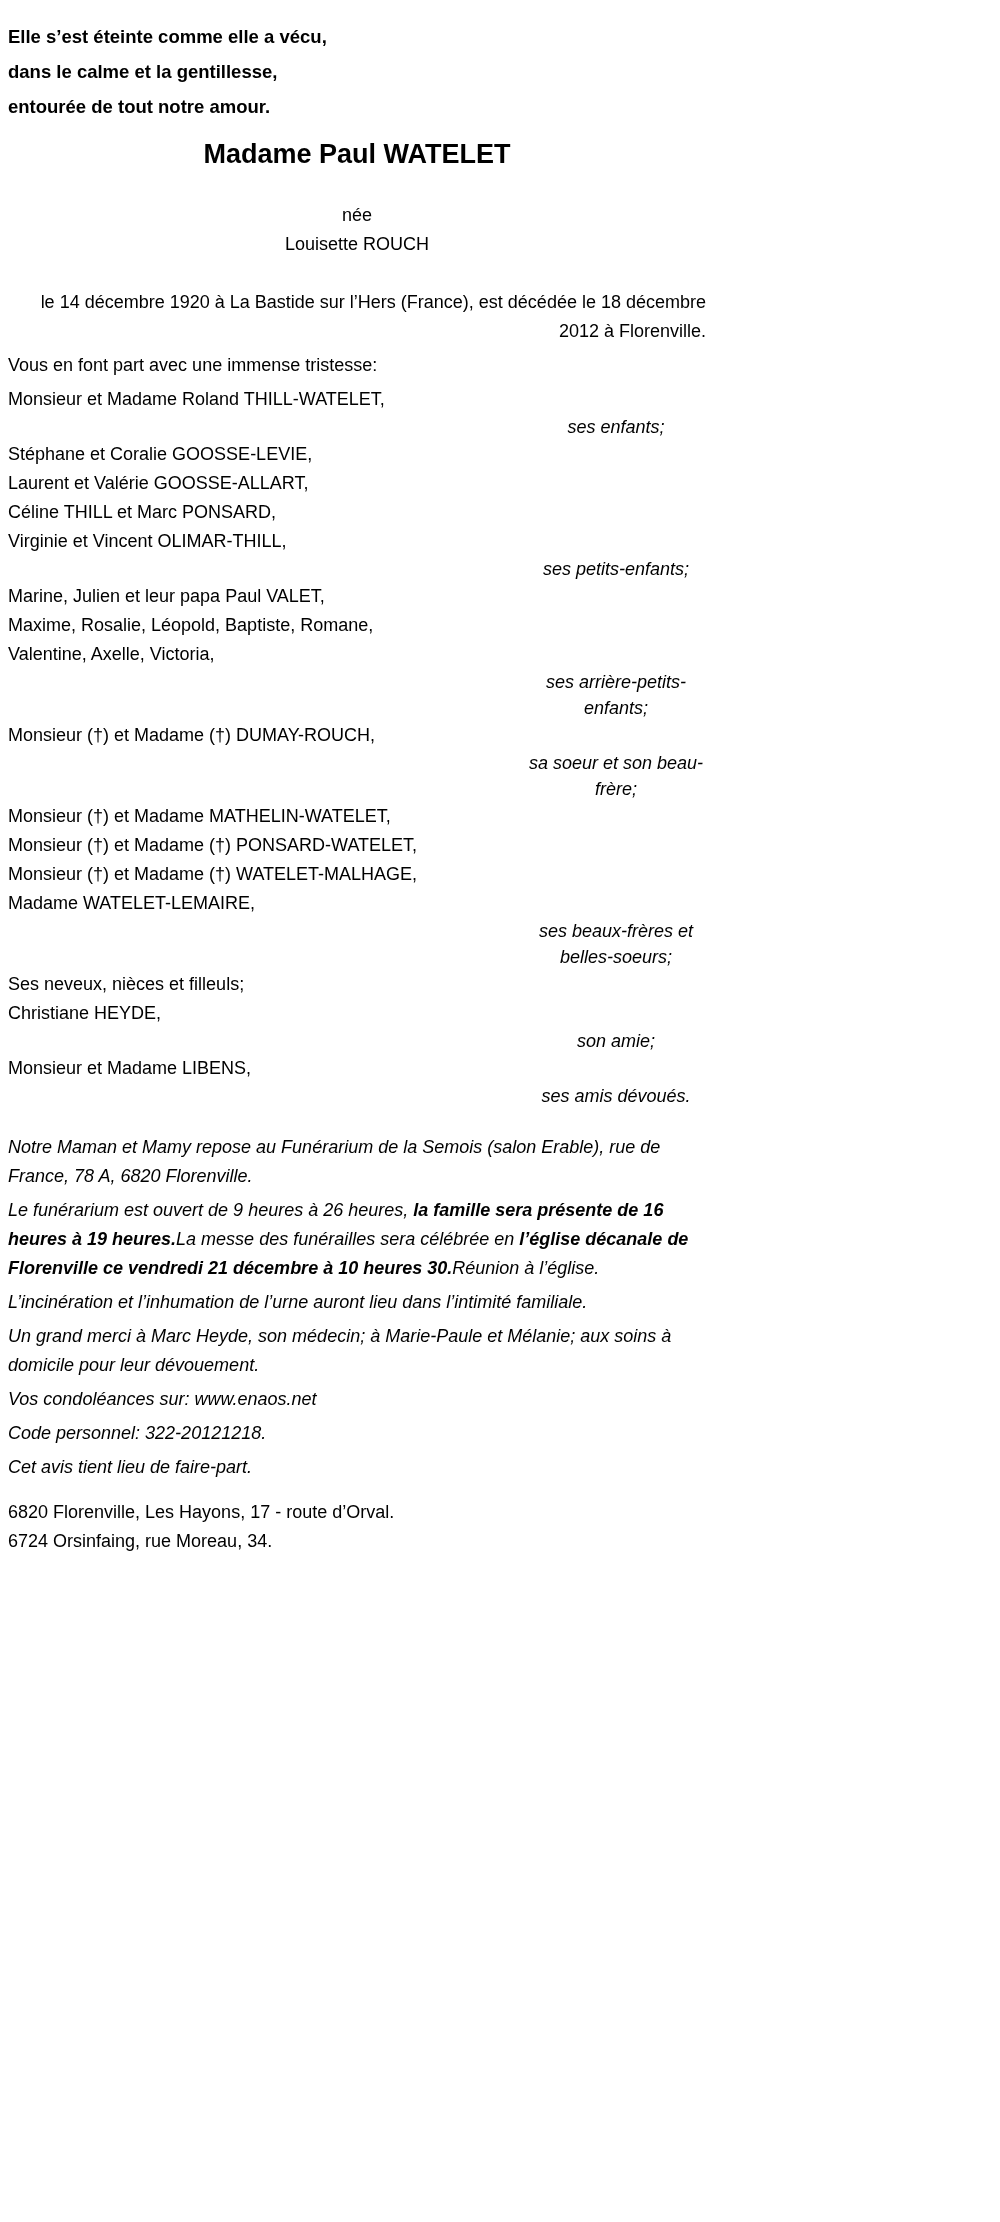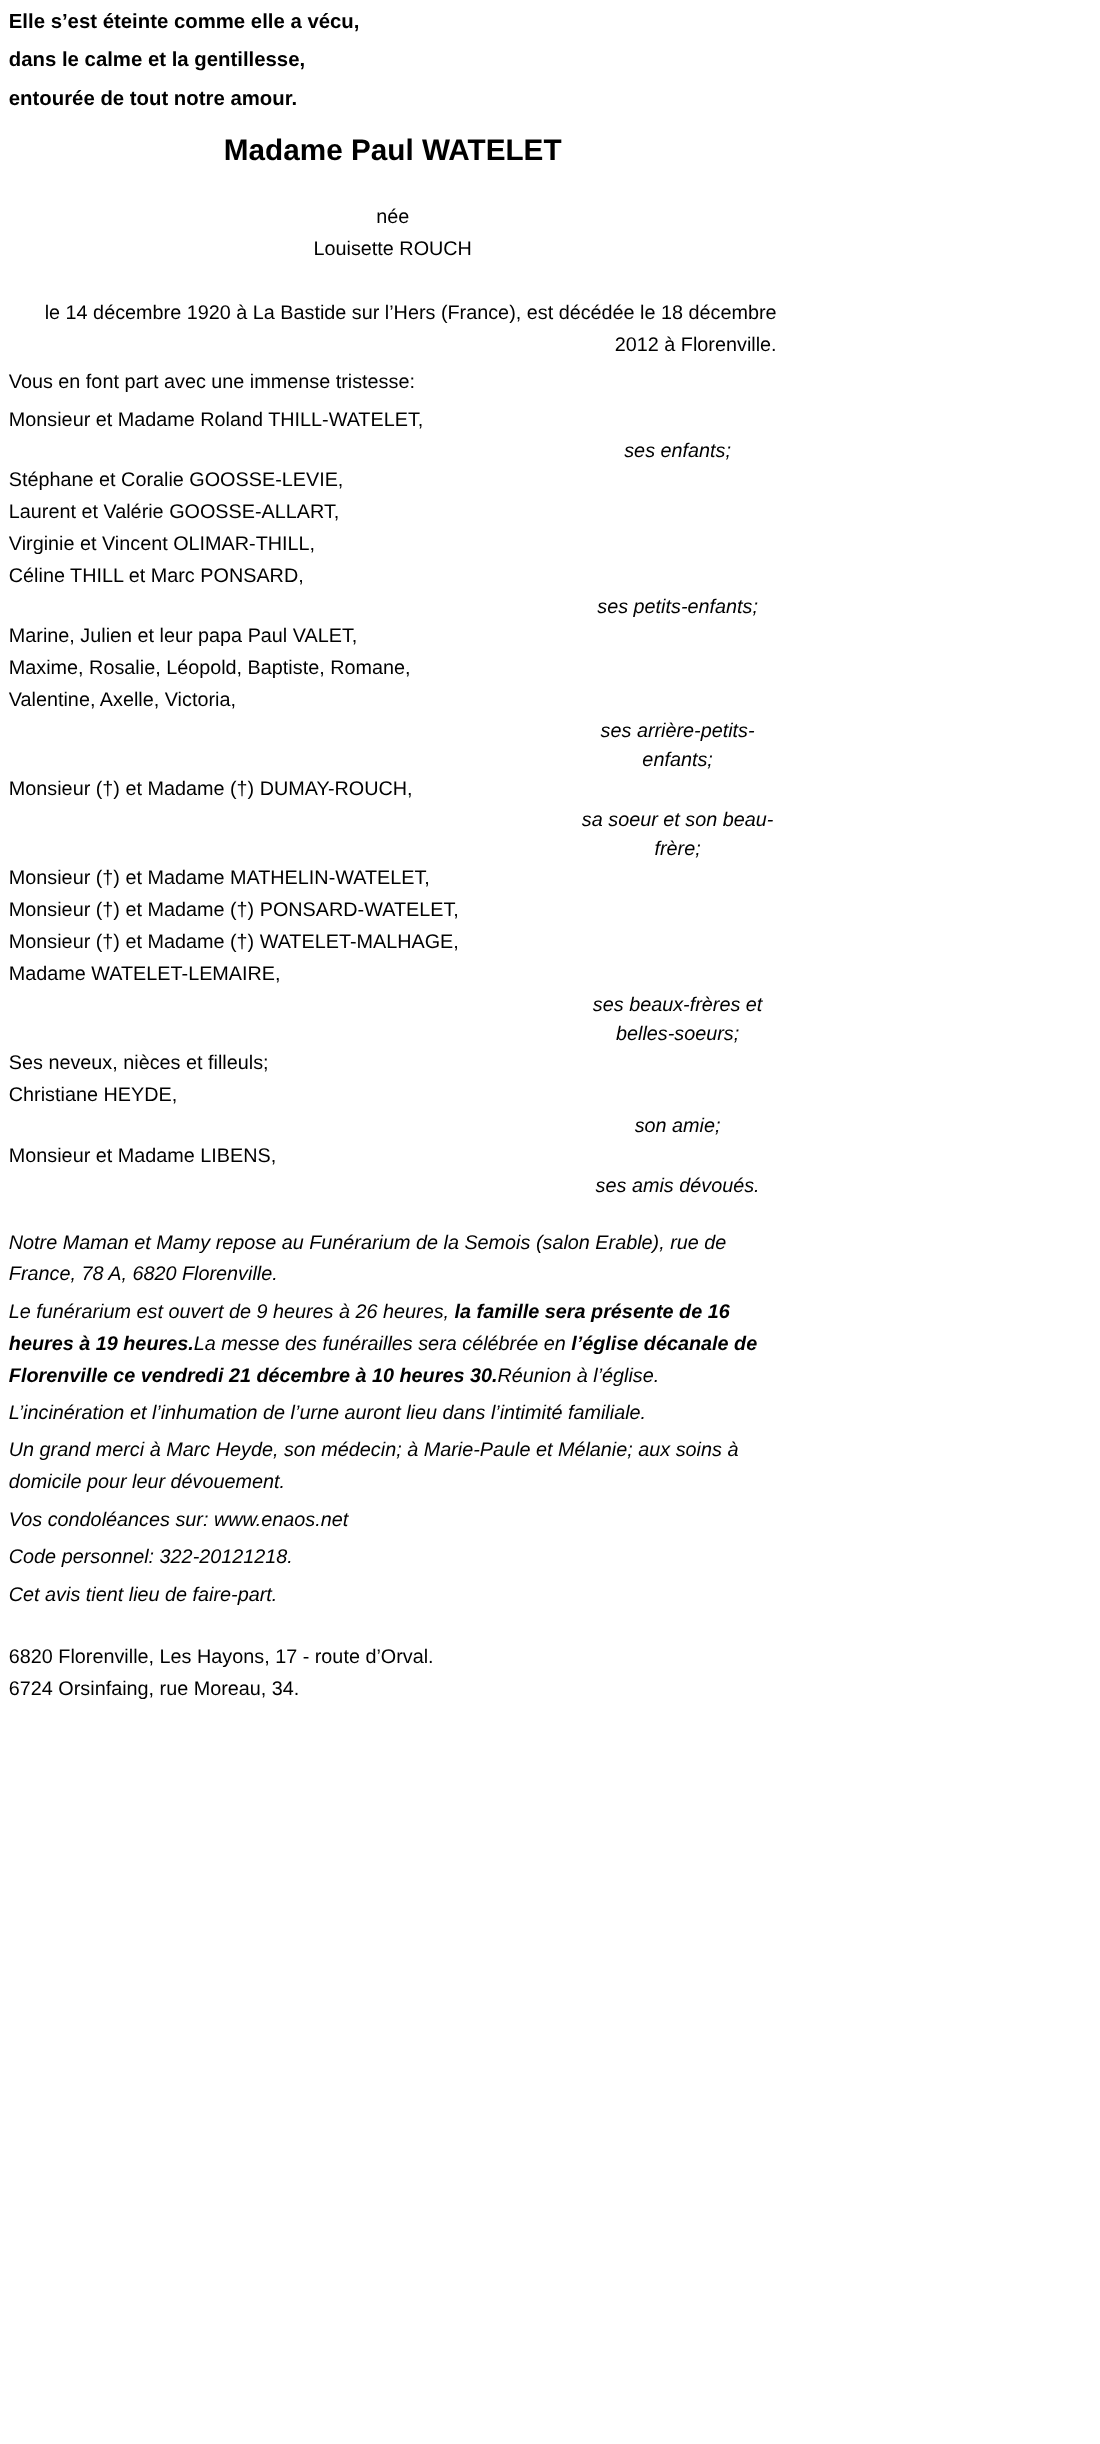--- a/index.html
+++ b/index.html
@@ -10,21 +10,21 @@
     font-family: "Liberation Sans", sans-serif;
   }
   .page {
     width: 1000px;
     min-height: 2222px;
     background: #ffffff;
     position: relative;
   }
   .content {
     width: 706px;
-    padding: 8px 0 0 8px;
+    padding: 26px 0 0 8px;
   }
 
   
   .intro p {
     margin: 0 0 13px 0;
     font-weight: 700;
     font-size: 18.5px;
     line-height: 22px;
   }
 
@@ -54,21 +54,21 @@
     font-style: italic;
     line-height: 26px;
     text-align: center;
     max-width: 180px;
     margin: 0 0 0 auto;
   }
 
   .details { margin-top: 24px; font-style: italic; }
   .b { font-weight: 700; }
 
-  .footer { margin-top: 28px; }
+  .footer { margin-top: 16px; }
   .footer p { margin: 0; font-size: 18px; line-height: 29px; }
 </style>
 </head>
 <body>
 
 <div class="page">
   <div class="content">
 
     <div class="intro">
       <p>Elle s’est éteinte comme elle a vécu,</p>
@@ -90,22 +90,22 @@
     <div class="family">
 
       <div class="group">
         <p class="member">Monsieur et Madame Roland THILL-WATELET,</p>
         <p class="relation">ses enfants;</p>
       </div>
 
       <div class="group">
         <p class="member">Stéphane et Coralie GOOSSE-LEVIE,</p>
         <p class="member">Laurent et Valérie GOOSSE-ALLART,</p>
+        <p class="member">Céline THILL et Marc PONSARD,</p>
         <p class="member">Virginie et Vincent OLIMAR-THILL,</p>
-        <p class="member">Céline THILL et Marc PONSARD,</p>
         <p class="relation">ses petits-enfants;</p>
       </div>
 
       <div class="group">
         <p class="member">Marine, Julien et leur papa Paul VALET,</p>
         <p class="member">Maxime, Rosalie, Léopold, Baptiste, Romane,</p>
         <p class="member">Valentine, Axelle, Victoria,</p>
         <p class="relation">ses arrière-petits-enfants;</p>
       </div>
 

